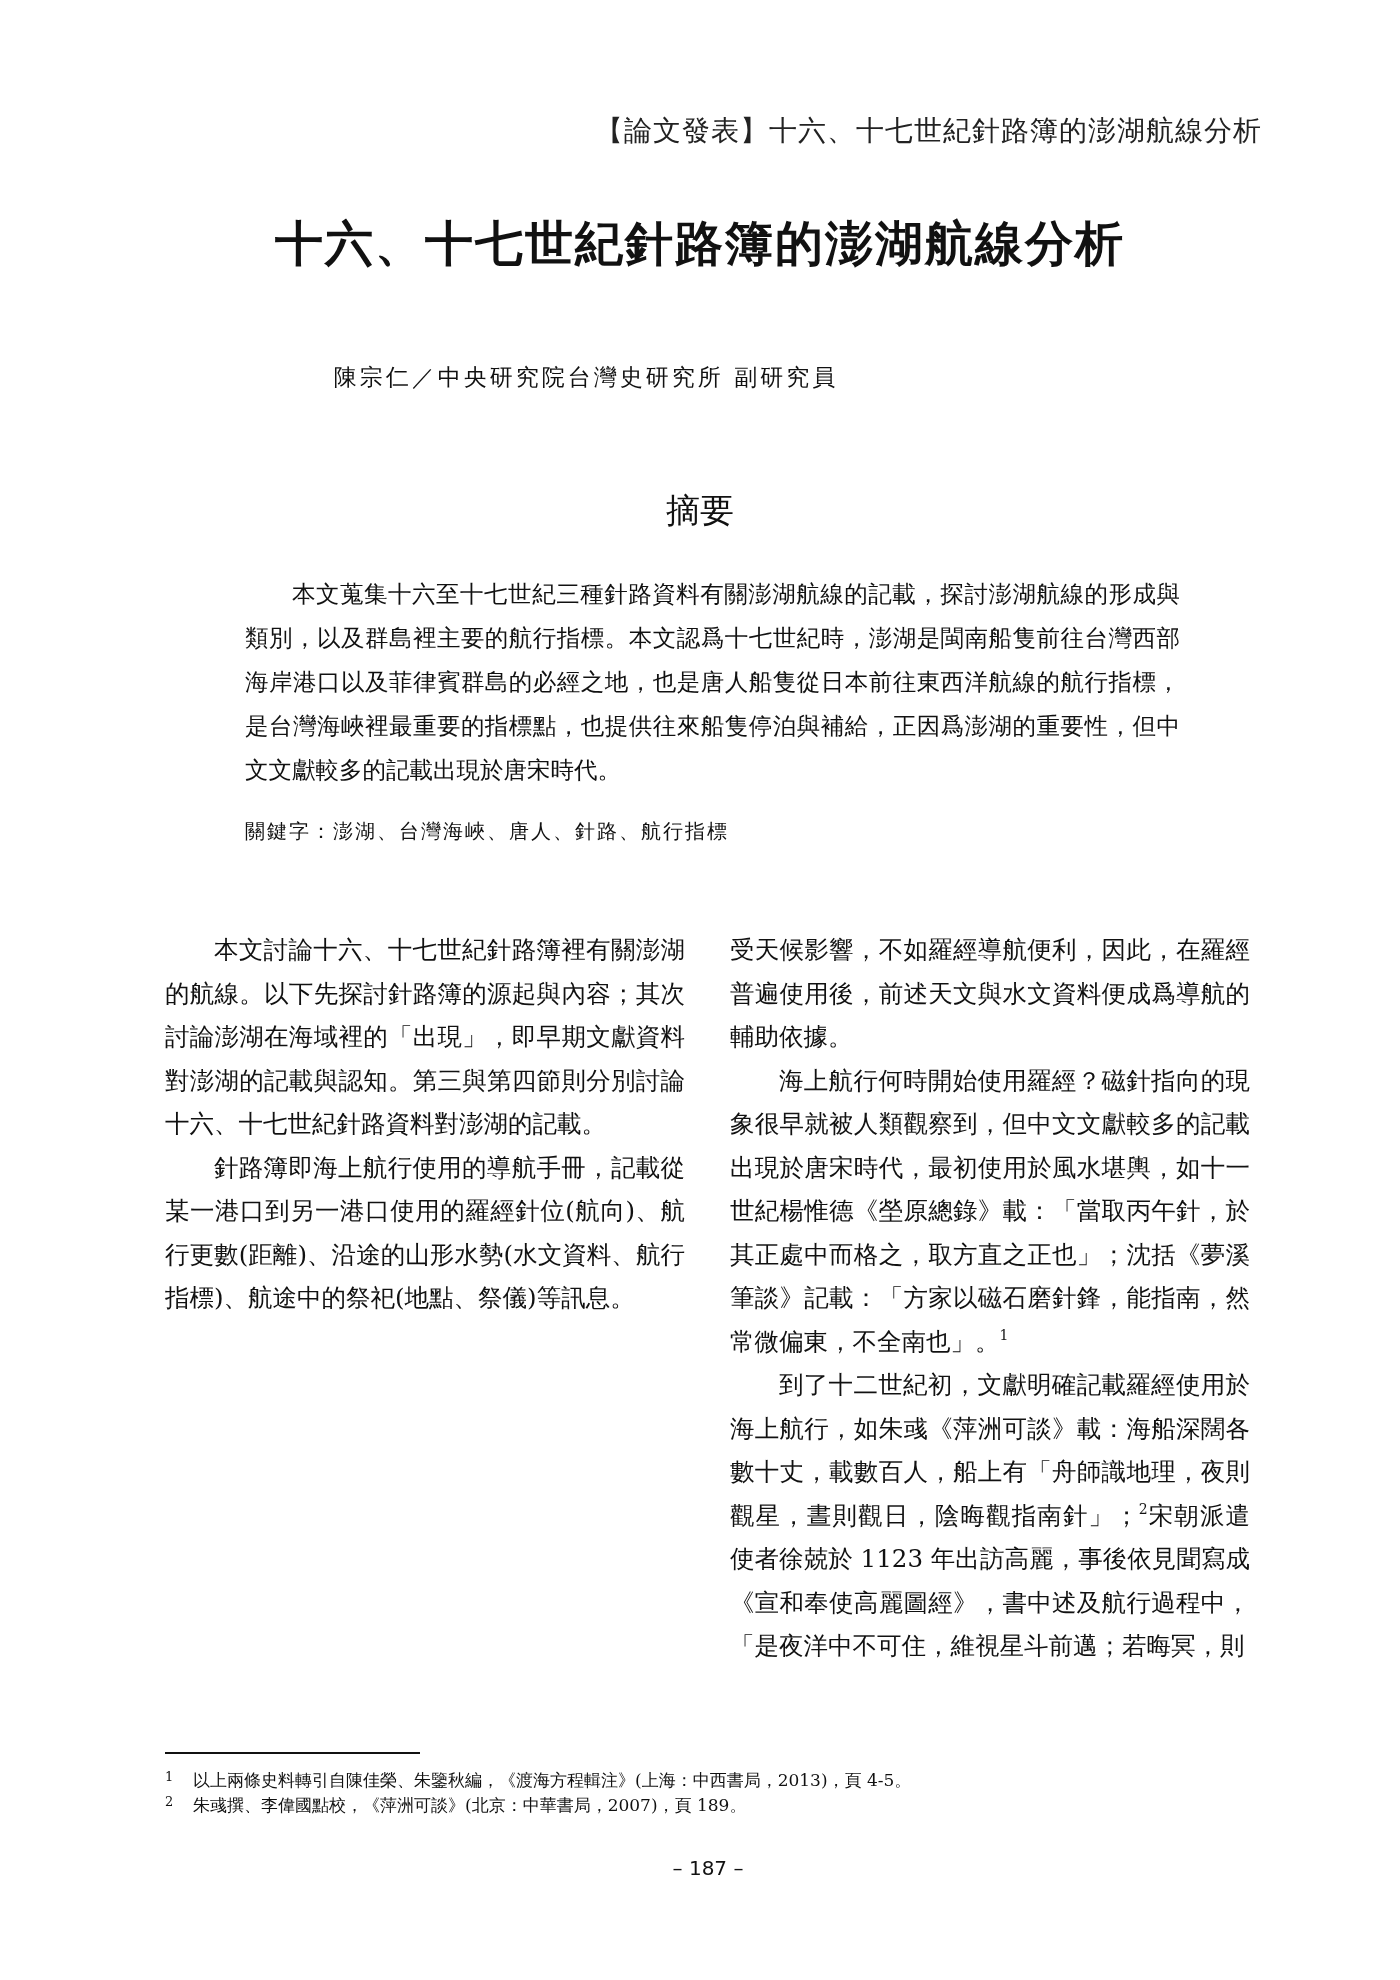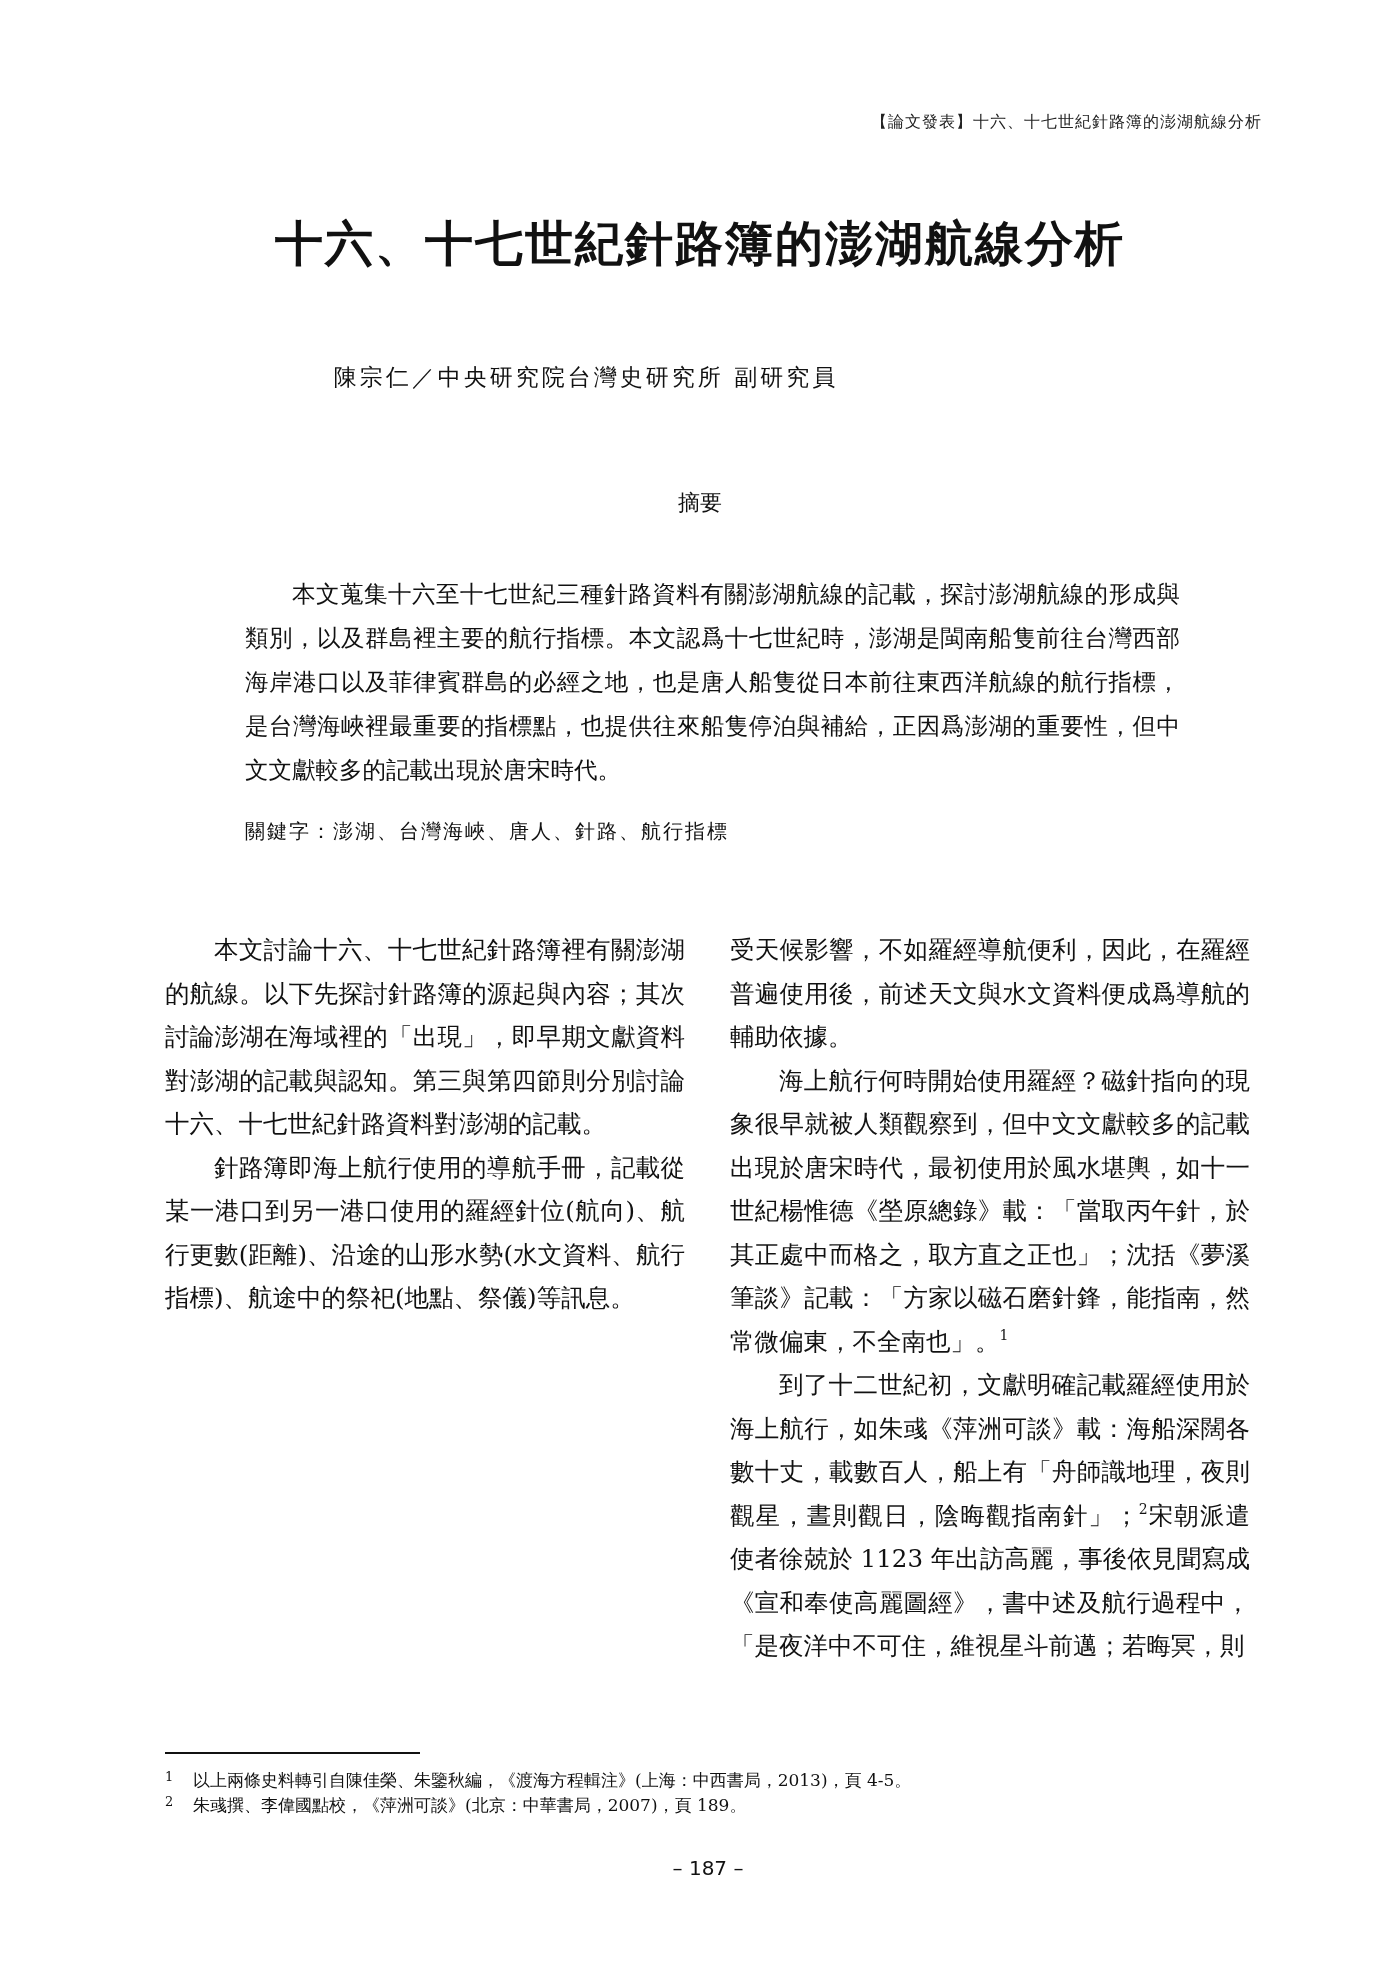--- a/index.html
+++ b/index.html
@@ -1,20 +1,20 @@
 <!DOCTYPE html>
 <html><head>
 <meta charset="utf-8">
 <style>
   html, body { margin: 0; padding: 0; background: #ffffff; }
   body { width: 1400px; height: 1980px; position: relative; overflow: hidden; color: #111; font-family: "DejaVu Serif", "Liberation Serif", serif; }
-  .running-header { position: absolute; top: 112px; right: 138px; font-size: 16px; letter-spacing: 1px; font-family: "DejaVu Sans", sans-serif; color: #222; }
+  .running-header { position: absolute; top: 112px; right: 138px; font-size: 28px; letter-spacing: 1px; font-family: "DejaVu Sans", sans-serif; color: #222; }
   .title { position: absolute; top: 212px; left: 0; width: 1400px; text-align: center; font-size: 48px; font-weight: bold; letter-spacing: 2px; }
   .author { position: absolute; top: 362px; left: 0; width: 1172px; text-align: center; font-size: 23px; letter-spacing: 3px; }
-  .abstract-heading { position: absolute; top: 488px; left: 0; width: 1400px; text-align: center; font-size: 22px; font-family: Liberation Serif, serif; }
+  .abstract-heading { position: absolute; top: 488px; left: 0; width: 1400px; text-align: center; font-size: 34px; font-family: Liberation Serif, serif; }
   .abstract { position: absolute; top: 572px; left: 245px; width: 935px; font-size: 23.5px; line-height: 44px; font-family: "DejaVu Sans", sans-serif; text-align: justify; }
   .abstract p { margin: 0; text-indent: 2em; }
   .keywords { position: absolute; top: 818px; left: 245px; font-size: 20px; letter-spacing: 2px; }
   .col { position: absolute; top: 928px; width: 520px; font-size: 24.5px; line-height: 43.5px; text-align: justify; }
   .col.left { left: 165px; }
   .col.right { left: 730px; }
   .col p { margin: 0; text-indent: 2em; }
   .col p.cont { text-indent: 0; }
   .section-heading { font-size: 33px; font-weight: bold; margin: 30px 0 38px 0; line-height: 40px; text-indent: 0 !important; letter-spacing: 1px; }
   sup { font-size: 14px; vertical-align: 10px; line-height: 0; }

